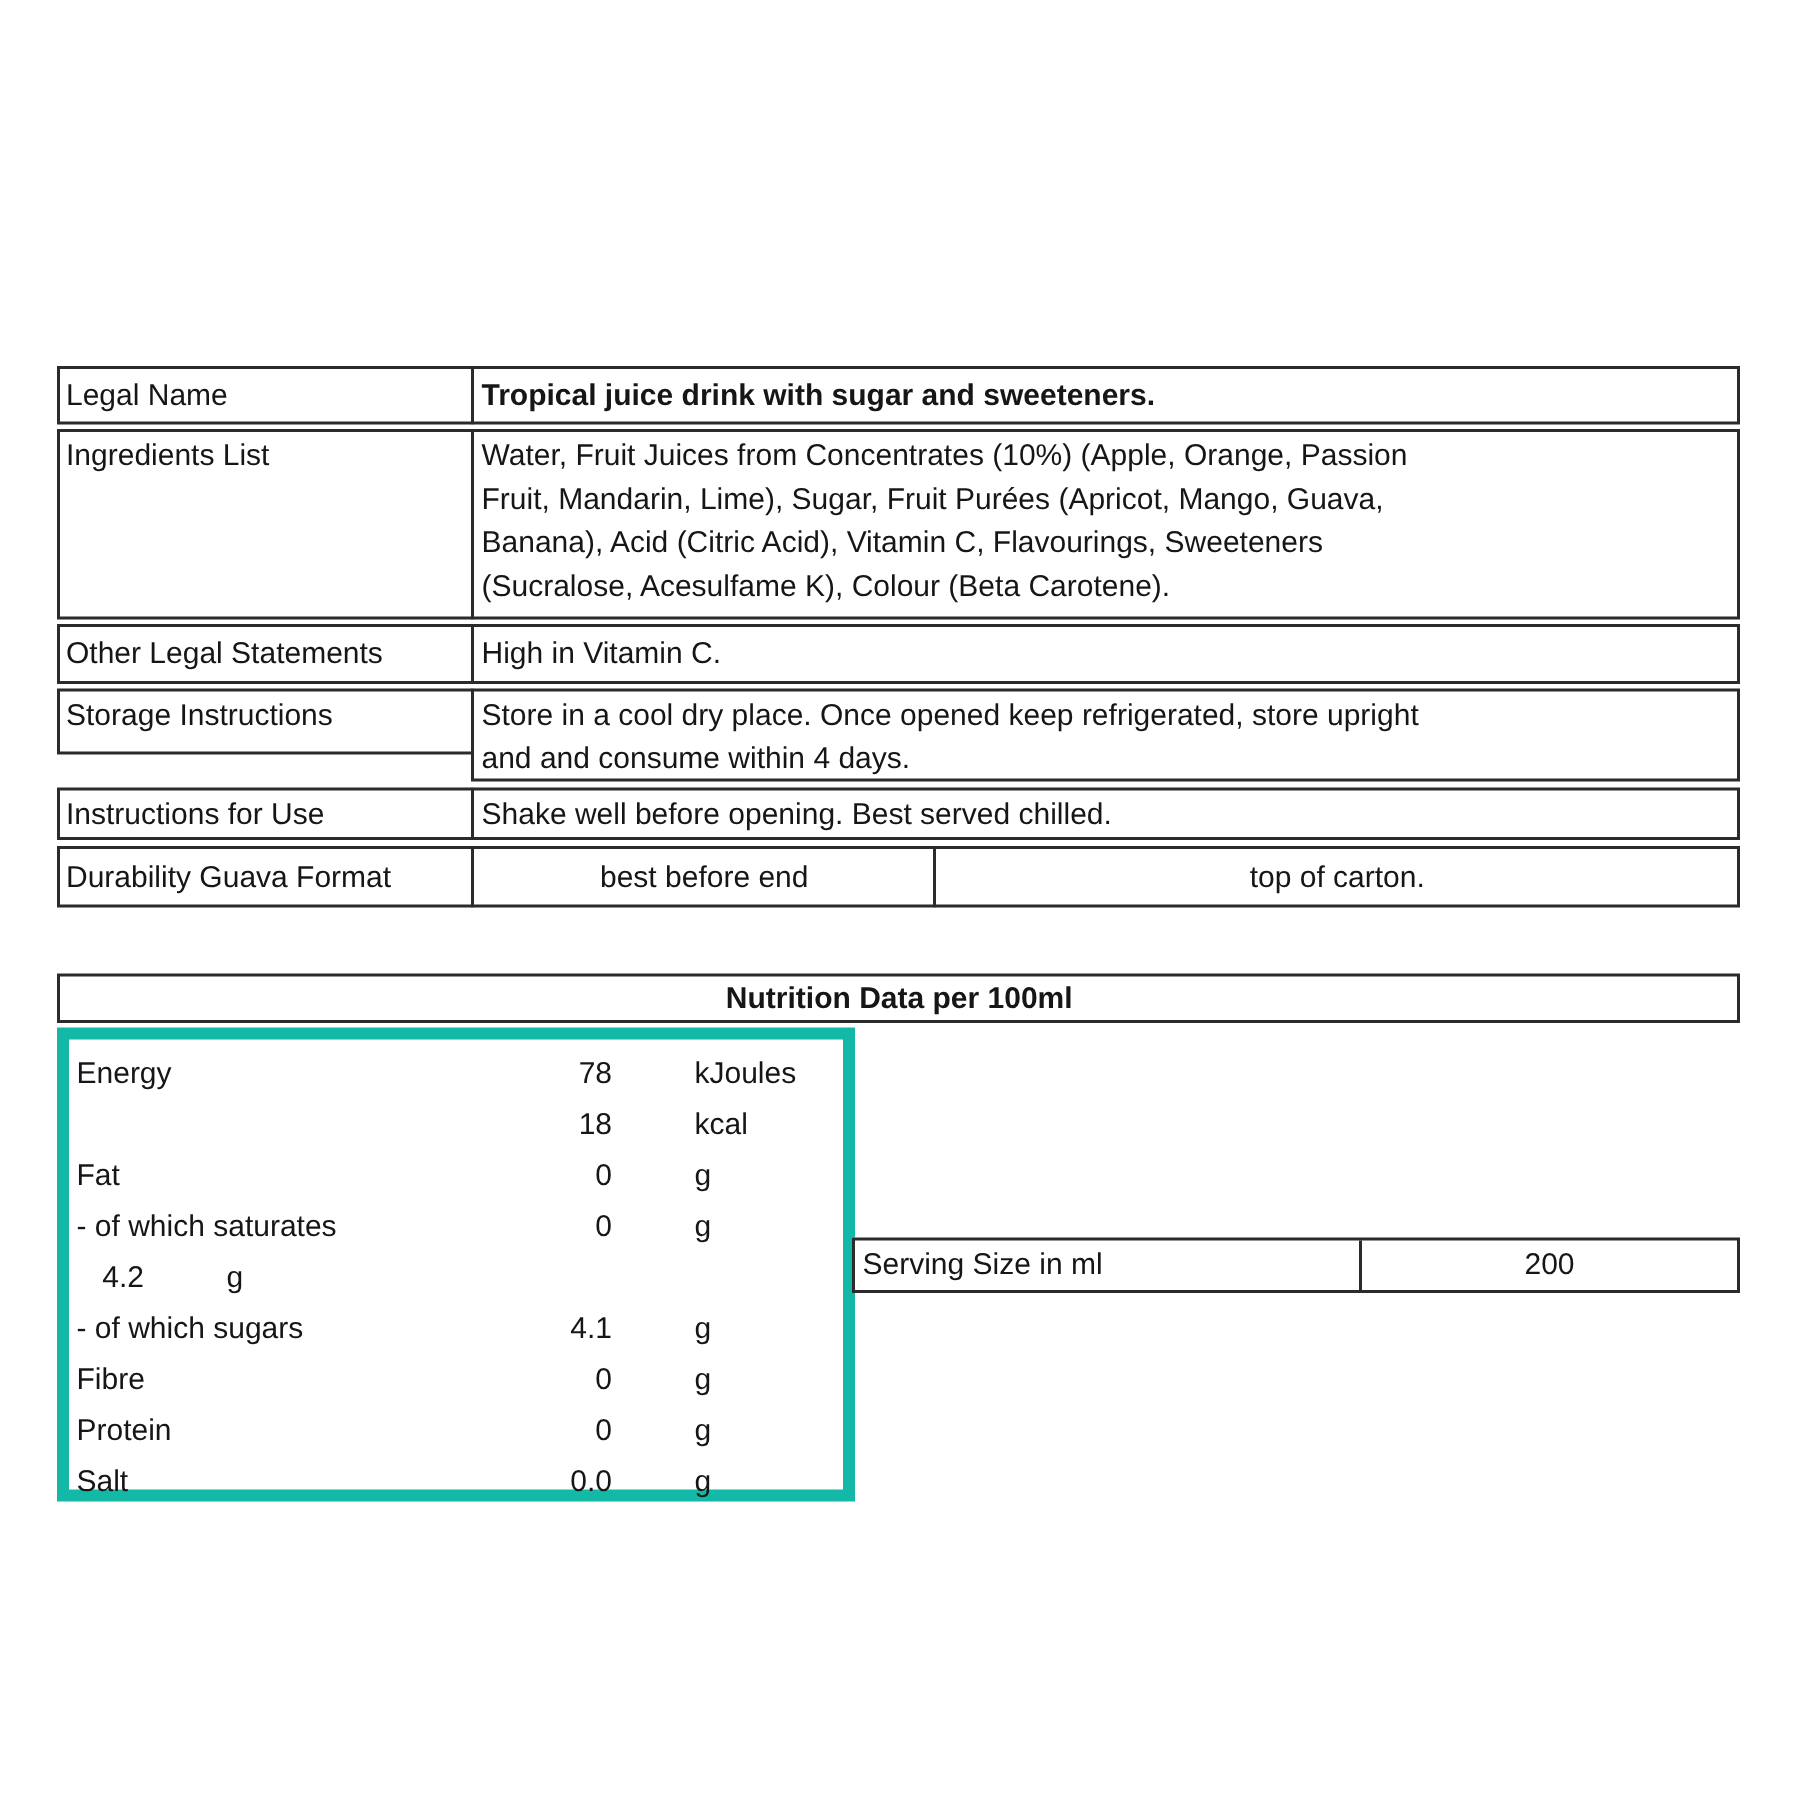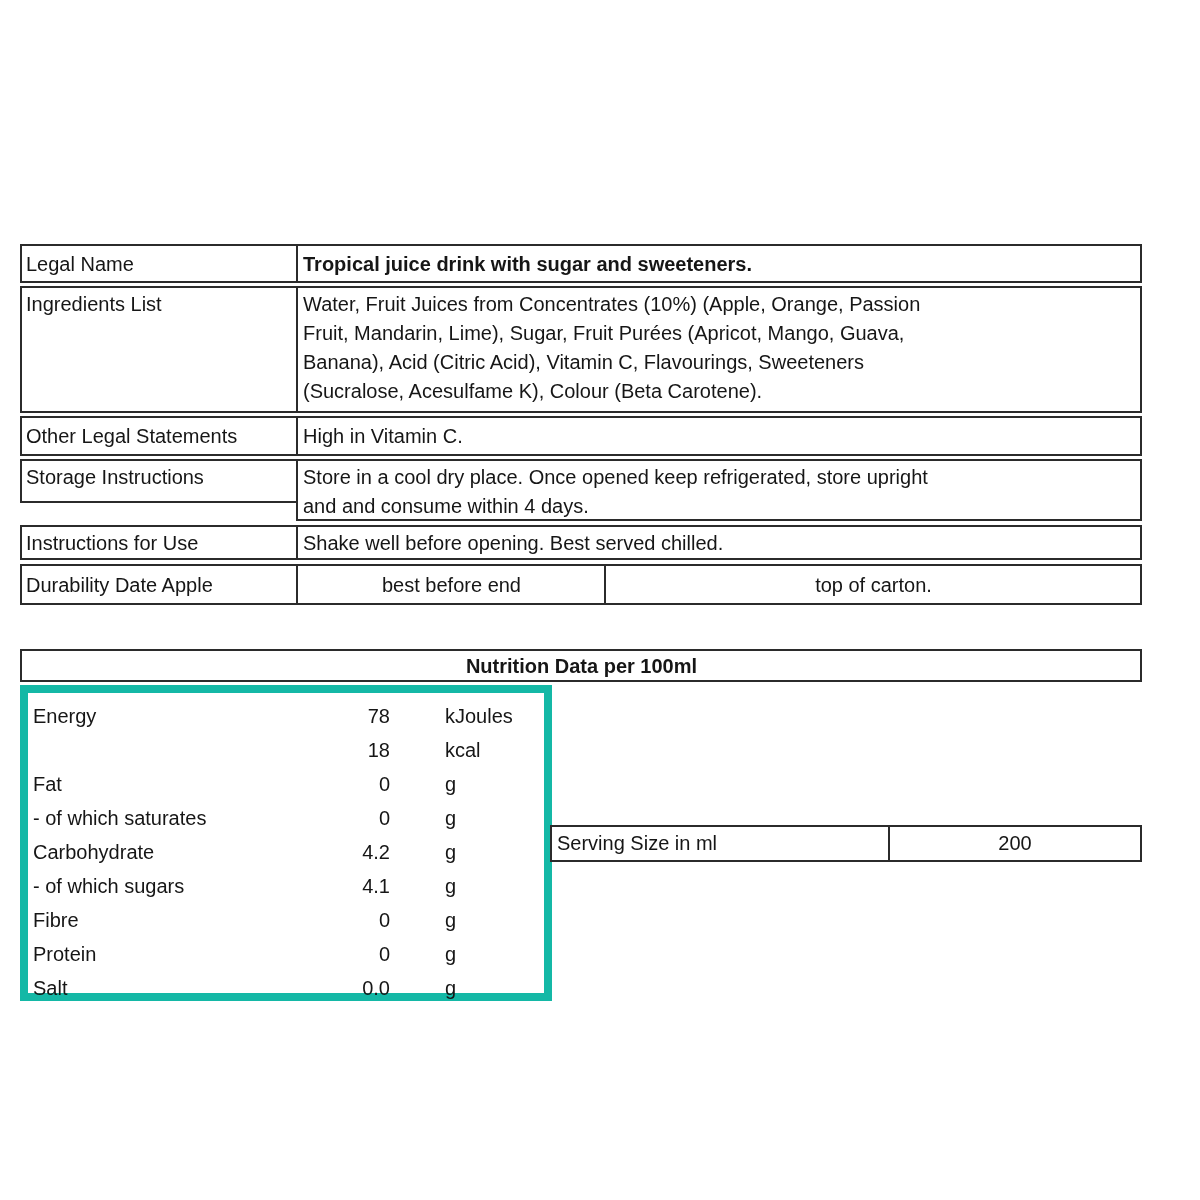--- a/index.html
+++ b/index.html
@@ -14,21 +14,21 @@
   }
   .page {
     position: relative;
     width: 1200px;
     height: 1200px;
     overflow: hidden;
     background: #ffffff;
   }
   .spec-table {
     position: absolute;
-    left: 20px;
+    left: 38px;
     top: 244px;
     width: 1122px;
   }
   .row {
     display: flex;
     align-items: stretch;
     margin-bottom: 3px;
   }
   .box {
     box-sizing: border-box;
@@ -147,21 +147,21 @@
       <div class="box value-box top-align preline">Store in a cool dry place. Once opened keep refrigerated, store upright
 and and consume within 4 days.</div>
     </div>
 
     <div class="row row-instructions">
       <div class="box label-box">Instructions for Use</div>
       <div class="box value-box">Shake well before opening. Best served chilled.</div>
     </div>
 
     <div class="row row-durability">
-      <div class="box dur-cell-format-label">Durability Date Apple</div>
+      <div class="box dur-cell-format-label">Durability Guava Format</div>
       <div class="box dur-cell-format-value">best before end</div>
       <div class="box dur-cell-position-value">top of carton.</div>
     </div>
 
     <div class="row nutrition-header-row">
       <div class="box">Nutrition Data per 100ml</div>
     </div>
 
     <div class="row nutri-wrap">
       <div class="nutri-left">
@@ -184,21 +184,20 @@
           <div class="nutri-unit">g</div>
         </div>
 
         <div class="nutri-row indent">
           <div class="nutri-label">- of which saturates</div>
           <div class="nutri-value">0</div>
           <div class="nutri-unit">g</div>
         </div>
 
         <div class="nutri-row">
-          <div class="nutri-label">Carbohydrate</div>
           <div class="nutri-value">4.2</div>
           <div class="nutri-unit">g</div>
         </div>
 
         <div class="nutri-row indent">
           <div class="nutri-label">- of which sugars</div>
           <div class="nutri-value">4.1</div>
           <div class="nutri-unit">g</div>
         </div>
 

